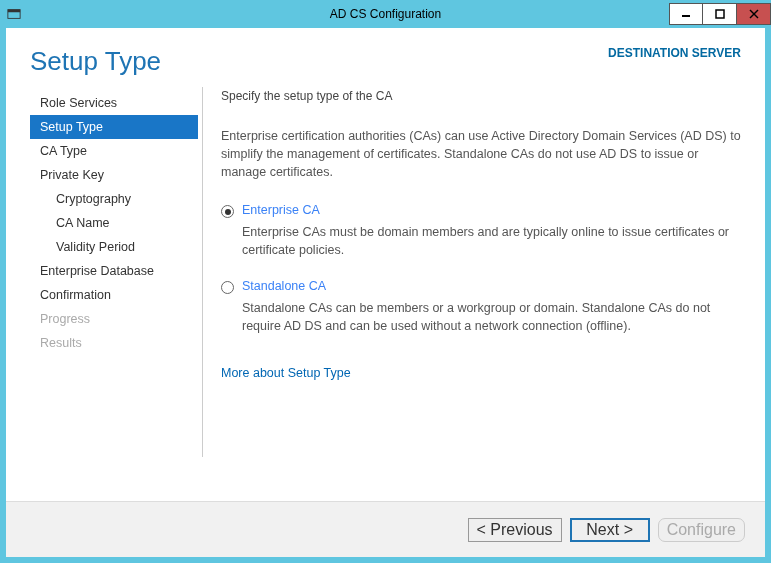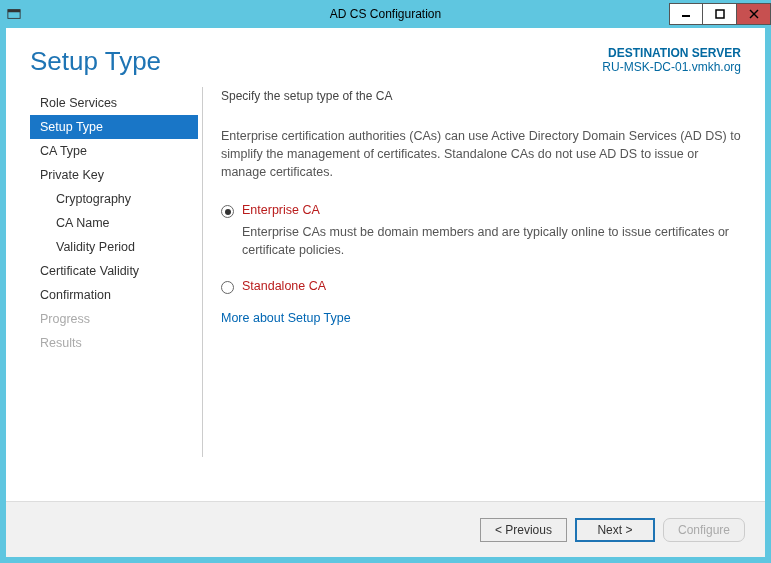--- a/index.html
+++ b/index.html
@@ -128,42 +128,42 @@
   display:flex;align-items:center;justify-content:center;
   flex-shrink:0;
   background:#fff;
 }
 .radio.checked::after{
   content:"";
   width:6px;height:6px;border-radius:50%;
   background:#333;
   display:block;
 }
-.opt-label { color:#b91c1c; }
+.opt-label { color:#3b82f6; }
 .opt-desc { margin-left:21px; color:#555; line-height:1.4; margin-bottom:20px;}
 .more-link { color:#0066B3; font-size:12.5px; cursor:pointer; margin-top:11px; display:inline-block;}
 .footer {
   height:56px;
   background:#F1F1F1;
   border-top:1px solid #ddd;
   display:flex;
   align-items:center;
   justify-content:flex-end;
   padding-right:20px;
   gap:8px;
 }
 .btn {
   min-width:80px;
   height:24px;
-  font-size:12px;
+  font-size:16px;
   border:1px solid #999;
   background:#efefef;
   color:#333;
   cursor:pointer;
-  padding:0 14px;
+  padding:0 8px;
 }
 .btn.primary {
   border:2px solid #1E74B4;
   background:#efefef;
 }
 .btn.disabled {
   color:#aaa;
   border-color:#ccc;
   cursor:default;
   border-radius:7px;
@@ -201,52 +201,52 @@
         </div>
     </div>
   </div>
 
   <div class="client">
 
     <div class="header-area">
       <div class="page-title">Setup Type</div>
       <div class="dest">
         <div class="dest-label">DESTINATION SERVER</div>
-        <div>RU-MSK-DC-01.vmkh.org</div>
       </div>
     </div>
 
     <div class="body-area">
       <div class="sidebar" id="sidebar">
           <div class="nav-item">Role Services</div>
           <div class="nav-item selected">Setup Type</div>
           <div class="nav-item">CA Type</div>
           <div class="nav-item">Private Key</div>
           <div class="nav-item indent">Cryptography</div>
           <div class="nav-item indent">CA Name</div>
           <div class="nav-item indent">Validity Period</div>
-          <div class="nav-item">Certificate Validity</div>
+          <div class="nav-item">Enterprise Database</div>
           <div class="nav-item">Confirmation</div>
           <div class="nav-item disabled">Progress</div>
           <div class="nav-item disabled">Results</div>
         </div>
       <div class="divider-v"></div>
       <div class="content">
         <h2>Specify the setup type of the CA</h2>
         <div class="desc">Enterprise certification authorities (CAs) can use Active Directory Domain Services (AD DS) to simplify the management of certificates. Standalone CAs do not use AD DS to issue or manage certificates.</div>
         <div id="options">
             <div class="option-row">
               <span class="radio checked"></span>
               <span class="opt-label">Enterprise CA</span>
             </div>
             <div class="opt-desc">Enterprise CAs must be domain members and are typically online to issue certificates or certificate policies.</div>
             <div class="option-row">
               <span class="radio"></span>
               <span class="opt-label">Standalone CA</span>
             </div>
+            <div class="opt-desc">Standalone CAs can be members or a workgroup or domain. Standalone CAs do not require AD DS and can be used without a network connection (offline).</div>
           </div>
         <span class="more-link">More about Setup Type</span>
       </div>
     </div>
 
     <div class="footer">
       <button class="btn">&lt; Previous</button>
       <button class="btn primary">Next &gt;</button>
       <button class="btn disabled">Configure</button>
     </div>

